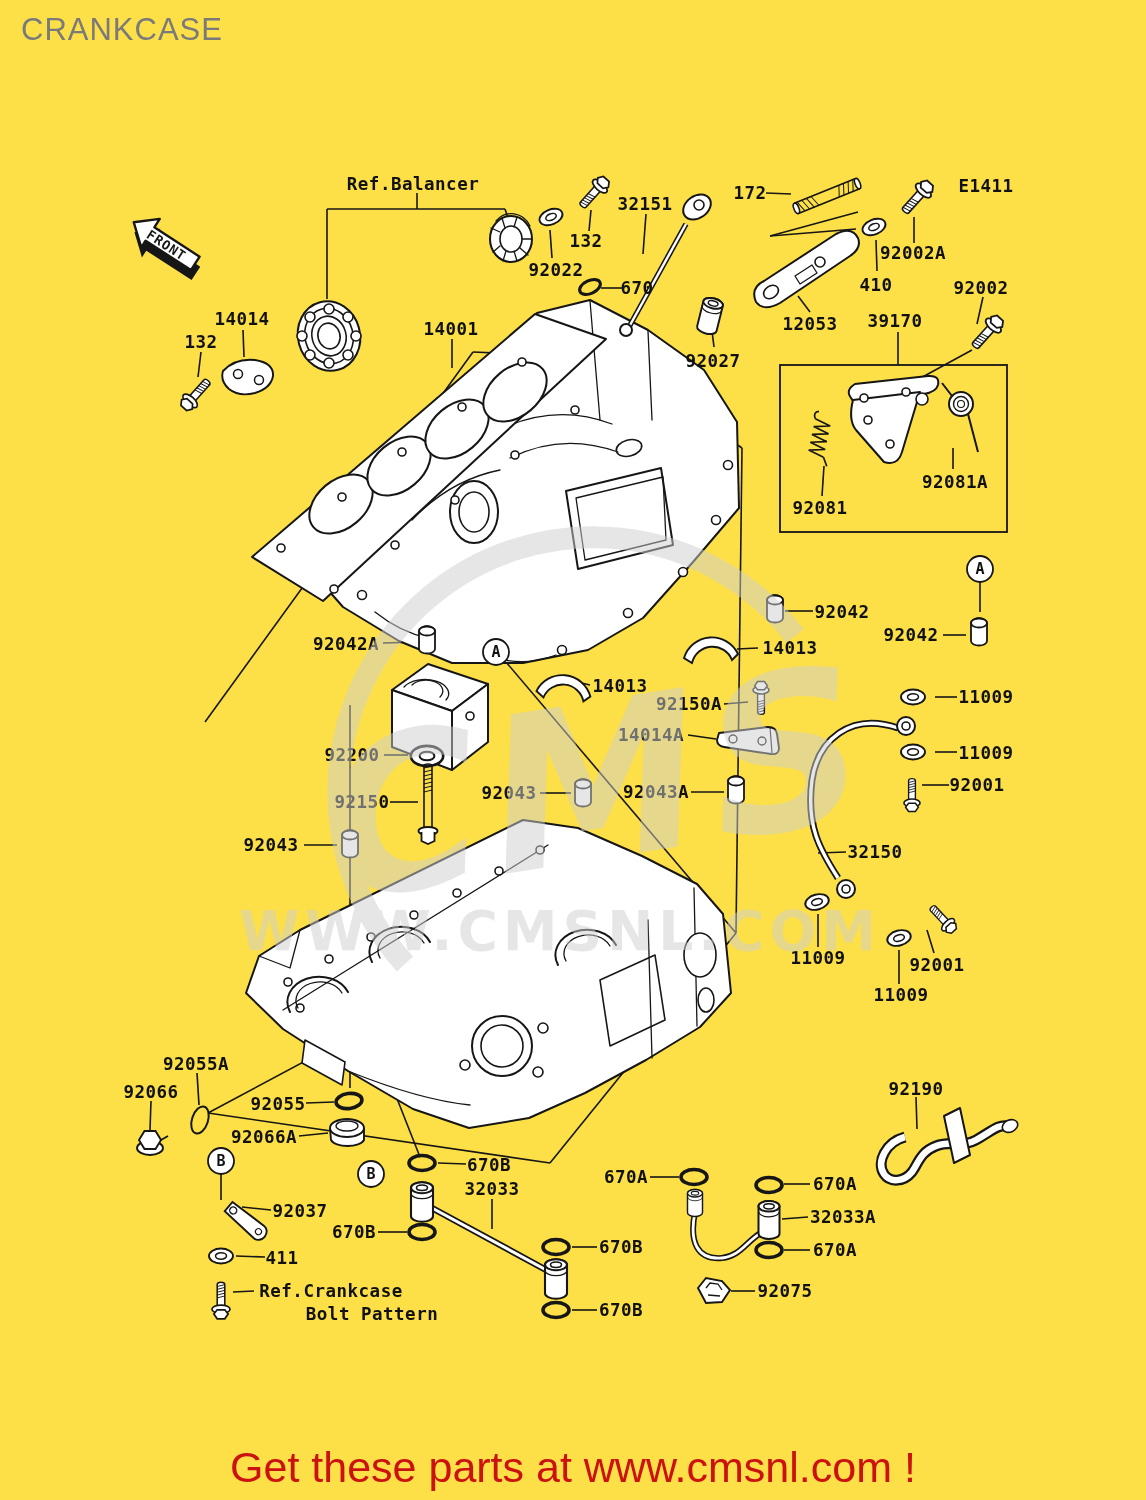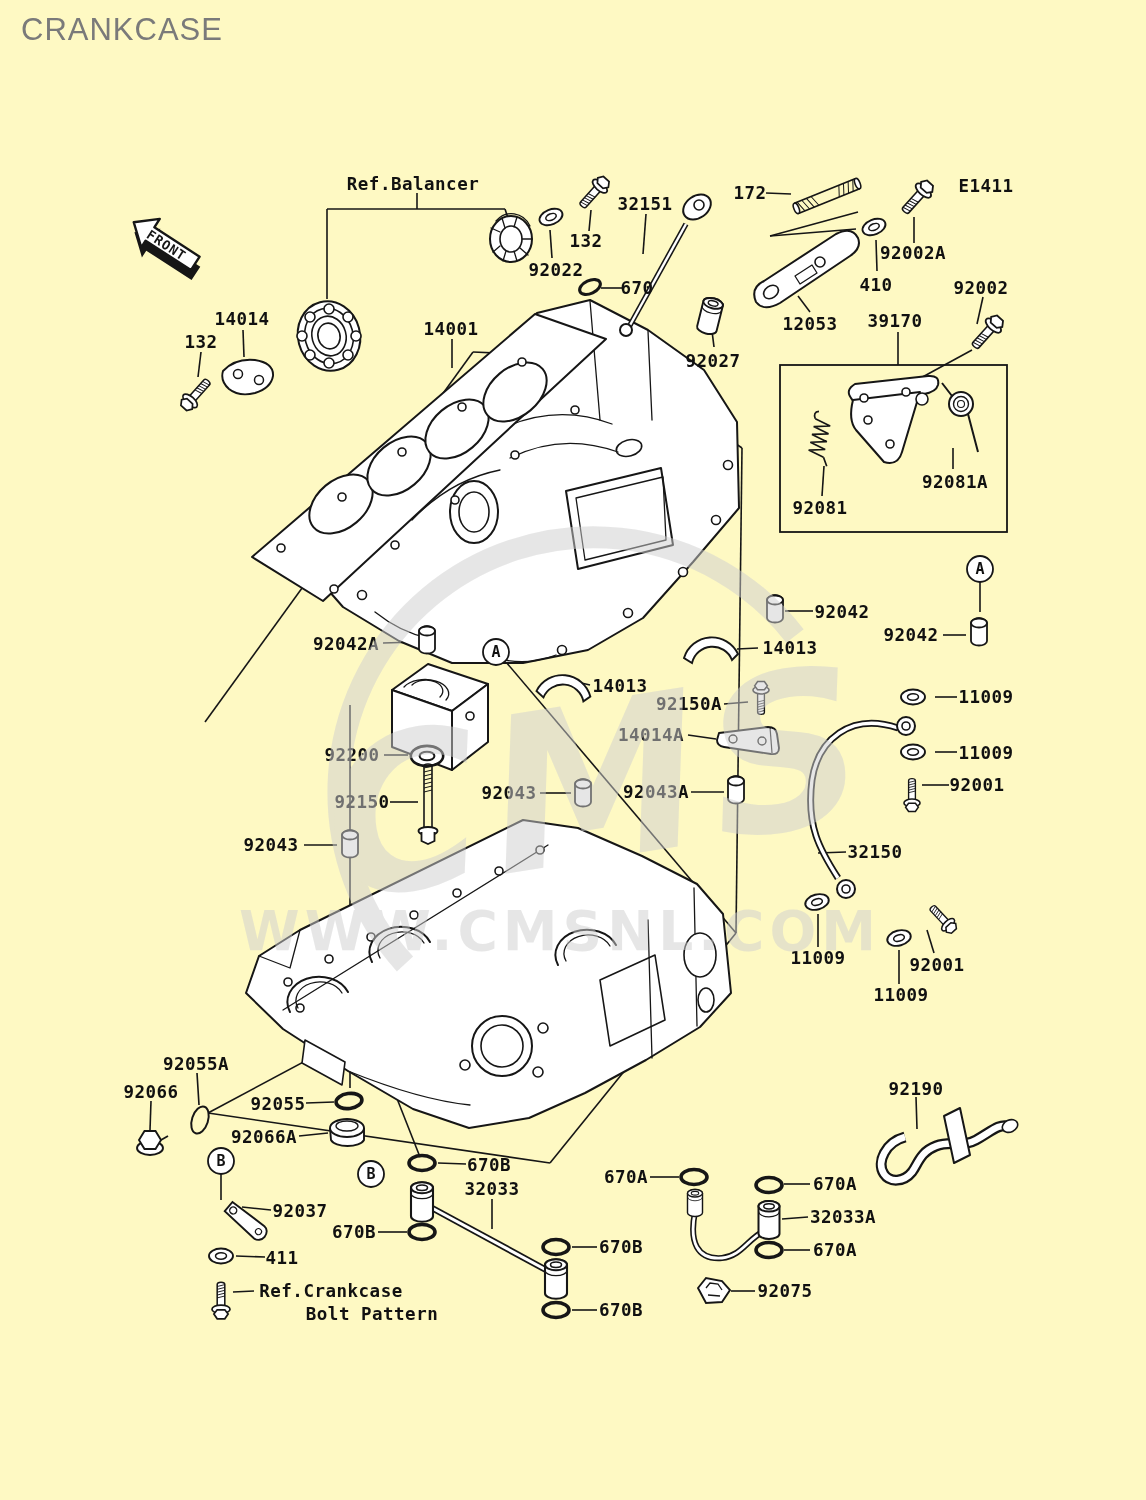--- a/index.html
+++ b/index.html
@@ -1,16 +1,16 @@
 <!DOCTYPE html>
 <html><head>
 <meta charset="utf-8">
 <style>
   html,body{margin:0;padding:0;background:#fff;}
-  #stage{position:relative;width:1146px;height:1500px;background:#fef9c3;overflow:hidden;
+  #stage{position:relative;width:1146px;height:1500px;background:#fde047;overflow:hidden;
          font-family:"Liberation Sans",sans-serif;}
   #page-title{position:absolute;left:21px;top:12px;font-size:31px;letter-spacing:1px;
               color:#7a7a7a;font-weight:400;}
   #footer-banner{position:absolute;left:0;bottom:8px;width:100%;text-align:center;
                  font-size:43px;color:#cc1111;font-family:"Liberation Sans",sans-serif;}
   svg{position:absolute;left:0;top:0;}
   .ln{fill:none;stroke:#161616;stroke-width:2;stroke-linejoin:round;stroke-linecap:round;}
   .ln1{fill:none;stroke:#161616;stroke-width:1.3;stroke-linejoin:round;stroke-linecap:round;}
   .wh{fill:#ffffff;stroke:#161616;stroke-width:2;stroke-linejoin:round;}
   .wh1{fill:#ffffff;stroke:#161616;stroke-width:1.6;stroke-linejoin:round;}
@@ -478,13 +478,14 @@
         </g>
       </g>
 
     <g id="watermark-layer">
       <path d="M405,964 A255,255 0 1 1 795,636" fill="none" stroke="#cfcfcf" stroke-width="22"></path>
       <text x="600" y="858" font-size="215" font-style="italic" letter-spacing="8" text-anchor="middle" transform="rotate(-9 600 800)">CMS</text>
       <text x="560" y="950" font-size="55" letter-spacing="5" text-anchor="middle">WWW.CMSNL.COM</text>
     </g>
   </svg>
 
+  <div id="footer-banner">Get these parts at www.cmsnl.com !</div>
 </div>
 
 </body></html>

